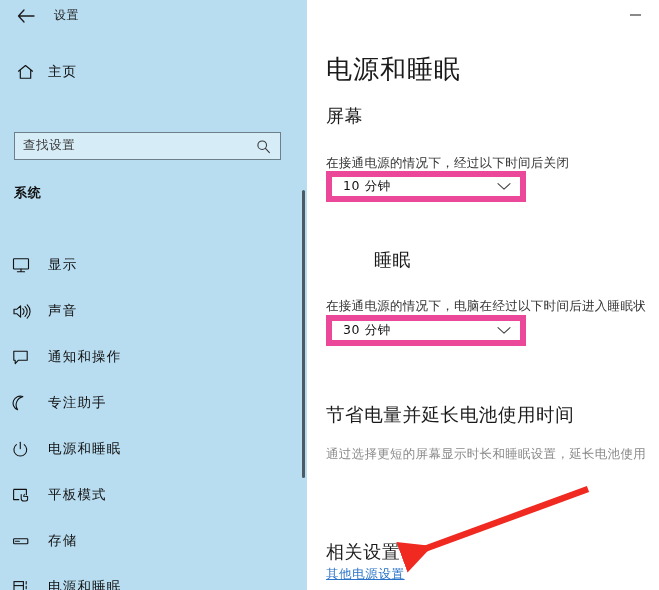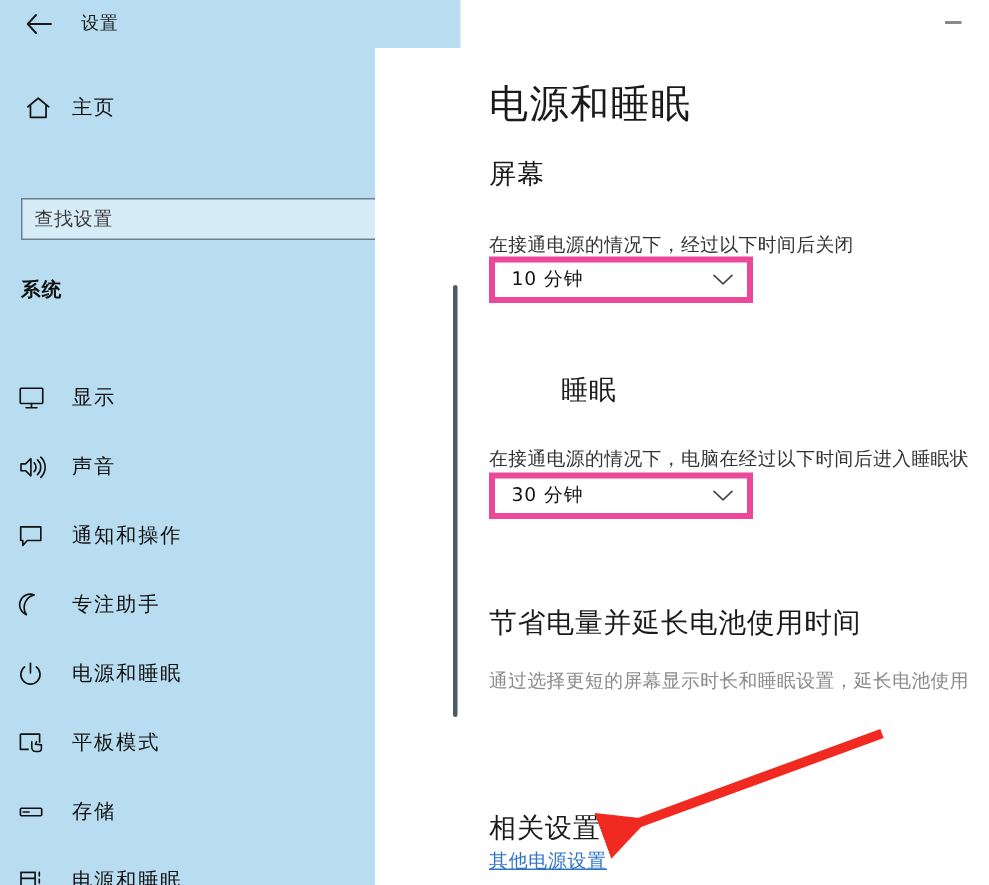--- a/index.html
+++ b/index.html
@@ -67,24 +67,25 @@
     width: 11px;
     height: 2px;
     background: #8a8a8a;
     display: block;
   }
 
   
   .sidebar {
     position: absolute;
     left: 0; top: 32px;
-    width: 250px;
+    width: 307px;
     height: 558px;
     background: #b8dcf0;
     overflow: hidden;
+    padding-left: 36px;
   }
   .home-row {
     position: absolute;
     left: 0; top: 22px;
     width: 290px;
     height: 36px;
     display: flex;
     align-items: center;
     padding-left: 12px;
     box-sizing: border-box;
@@ -113,21 +114,21 @@
     box-sizing: border-box;
     display: flex;
     align-items: center;
     cursor: text;
   }
   .search-input {
     flex: 1;
     border: none;
     outline: none;
     background: transparent;
-    font-family: Liberation Sans, sans-serif;
+    font-family: Liberation Mono, monospace;
     font-size: 12.5px;
     color: #b91c1c;
     padding: 0 8px;
     letter-spacing: .6px;
   }
   .search-input::placeholder { color: #3a3a3a; opacity: 1; }
   .search-icon {
     width: 26px;
     display: flex;
     align-items: center;
@@ -233,23 +234,23 @@
   .desc.sleep { top: 266px; }
   .desc.battery {
     top: 414px;
     color: #8a8a8a;
     font-size: 12.5px;
   }
 
   .dropdown {
     position: absolute;
     left: 19px;
-    width: 176px;
+    width: 200px;
     height: 31px;
-    border: 4px solid #ec4899;
+    border: 6px solid #ec4899;
     background: #ffffff;
     box-sizing: border-box;
     display: flex;
     align-items: center;
     cursor: pointer;
   }
   .dropdown.screen { top: 139px; }
   .dropdown.sleep { top: 283px; }
   .dd-value {
     flex: 1;

